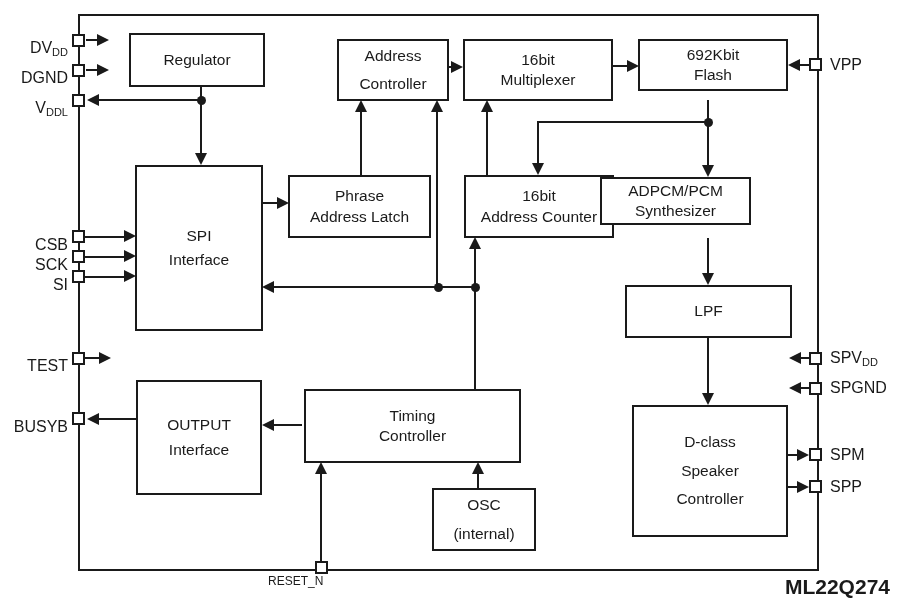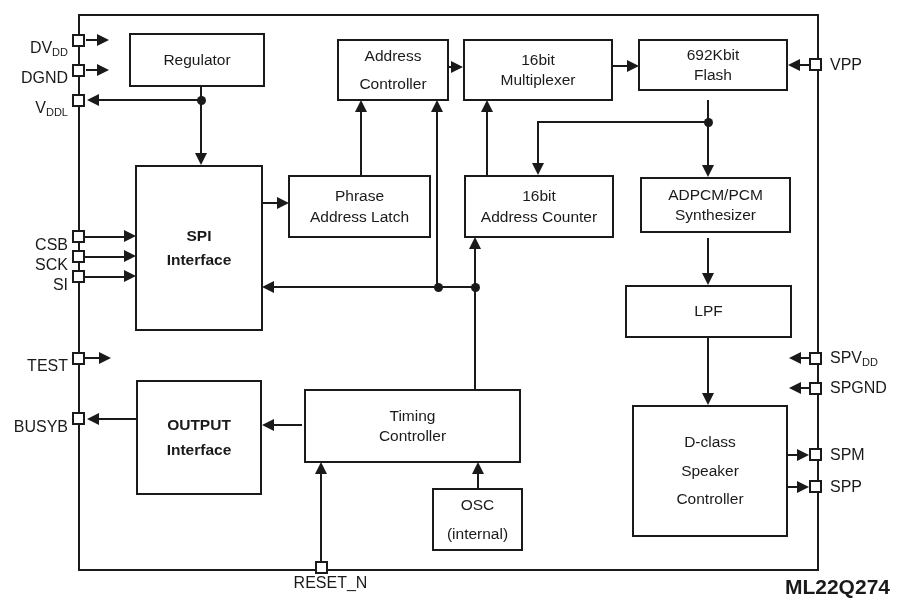--- a/index.html
+++ b/index.html
@@ -6,34 +6,34 @@
   #canvas{
     position:relative;width:900px;height:608px;background:#ffffff;
     font-family:"Liberation Sans","DejaVu Sans",sans-serif;color:#1a1a1a;overflow:hidden;
   }
   .chip{position:absolute;border:2px solid #1a1a1a;background:transparent;}
   .block{
     position:absolute;border:2px solid #1a1a1a;background:#ffffff;
     display:flex;flex-direction:column;align-items:center;justify-content:center;
     font-size:15.5px;line-height:1.32;text-align:center;box-sizing:border-box;
   }
-  .g0{gap:0px;} .g8{gap:8px;} .g12{gap:4px;font-weight:bold;}
+  .g0{gap:0px;} .g8{gap:8px;} .g12{gap:4px;}
   .h{position:absolute;height:2px;background:#1a1a1a;}
   .v{position:absolute;width:2px;background:#1a1a1a;}
   .ar{position:absolute;width:0;height:0;border-top:6px solid transparent;border-bottom:6px solid transparent;border-left:12px solid #1a1a1a;}
   .al{position:absolute;width:0;height:0;border-top:6px solid transparent;border-bottom:6px solid transparent;border-right:12px solid #1a1a1a;}
   .au{position:absolute;width:0;height:0;border-left:6px solid transparent;border-right:6px solid transparent;border-bottom:12px solid #1a1a1a;}
   .ad{position:absolute;width:0;height:0;border-left:6px solid transparent;border-right:6px solid transparent;border-top:12px solid #1a1a1a;}
   .dot{position:absolute;width:9px;height:9px;border-radius:50%;background:#1a1a1a;}
   .pin{position:absolute;width:13px;height:13px;box-sizing:border-box;border:2px solid #1a1a1a;background:#ffffff;}
   .plabel{position:absolute;font-size:16px;line-height:21px;white-space:nowrap;}
   .pl-left{left:0;width:68px;text-align:right;margin-top:8px;}
   .pl-right{left:830px;text-align:left;}
   .sub{font-size:11px;position:relative;top:3px;letter-spacing:0;}
-  .reset-label{position:absolute;left:268px;top:574px;width:125px;text-align:center;font-size:16px;}
+  .reset-label{position:absolute;left:268px;top:574px;width:125px;text-align:left;font-size:12px;}
   .part-number{position:absolute;left:755px;top:575px;width:135px;text-align:right;font-size:21px;font-weight:bold;}
 </style>
 </head>
 <body>
 
 <div id="canvas">
 
   <div class="chip" style="left:78px;top:14px;width:737px;height:553px"></div>
 
   <div class="block g0" style="left:129px;top:33px;width:136px;height:54px">
@@ -63,40 +63,40 @@
   <div class="block g0" style="left:288px;top:175px;width:143px;height:63px">
     <span>Phrase</span>
     <span>Address Latch</span>
   </div>
 
   <div class="block g0" style="left:464px;top:175px;width:150px;height:63px">
     <span>16bit</span>
     <span>Address Counter</span>
   </div>
 
-  <div class="block g0" style="left:640px;top:177px;width:151px;height:56px">
+  <div class="block g0" style="left:600px;top:177px;width:151px;height:48px">
     <span>ADPCM/PCM</span>
     <span>Synthesizer</span>
   </div>
 
   <div class="block g0" style="left:625px;top:285px;width:167px;height:53px">
     <span>LPF</span>
   </div>
 
   <div class="block g12" style="left:136px;top:380px;width:126px;height:115px">
     <span>OUTPUT</span>
     <span>Interface</span>
   </div>
 
   <div class="block g0" style="left:304px;top:389px;width:217px;height:74px">
     <span>Timing</span>
     <span>Controller</span>
   </div>
 
-  <div class="block g8" style="left:432px;top:488px;width:91px;height:63px">
+  <div class="block g8" style="left:432px;top:488px;width:104px;height:63px">
     <span>OSC</span>
     <span>(internal)</span>
   </div>
 
   <div class="block g8" style="left:632px;top:405px;width:156px;height:132px">
     <span>D-class</span>
     <span>Speaker</span>
     <span>Controller</span>
   </div>
 

